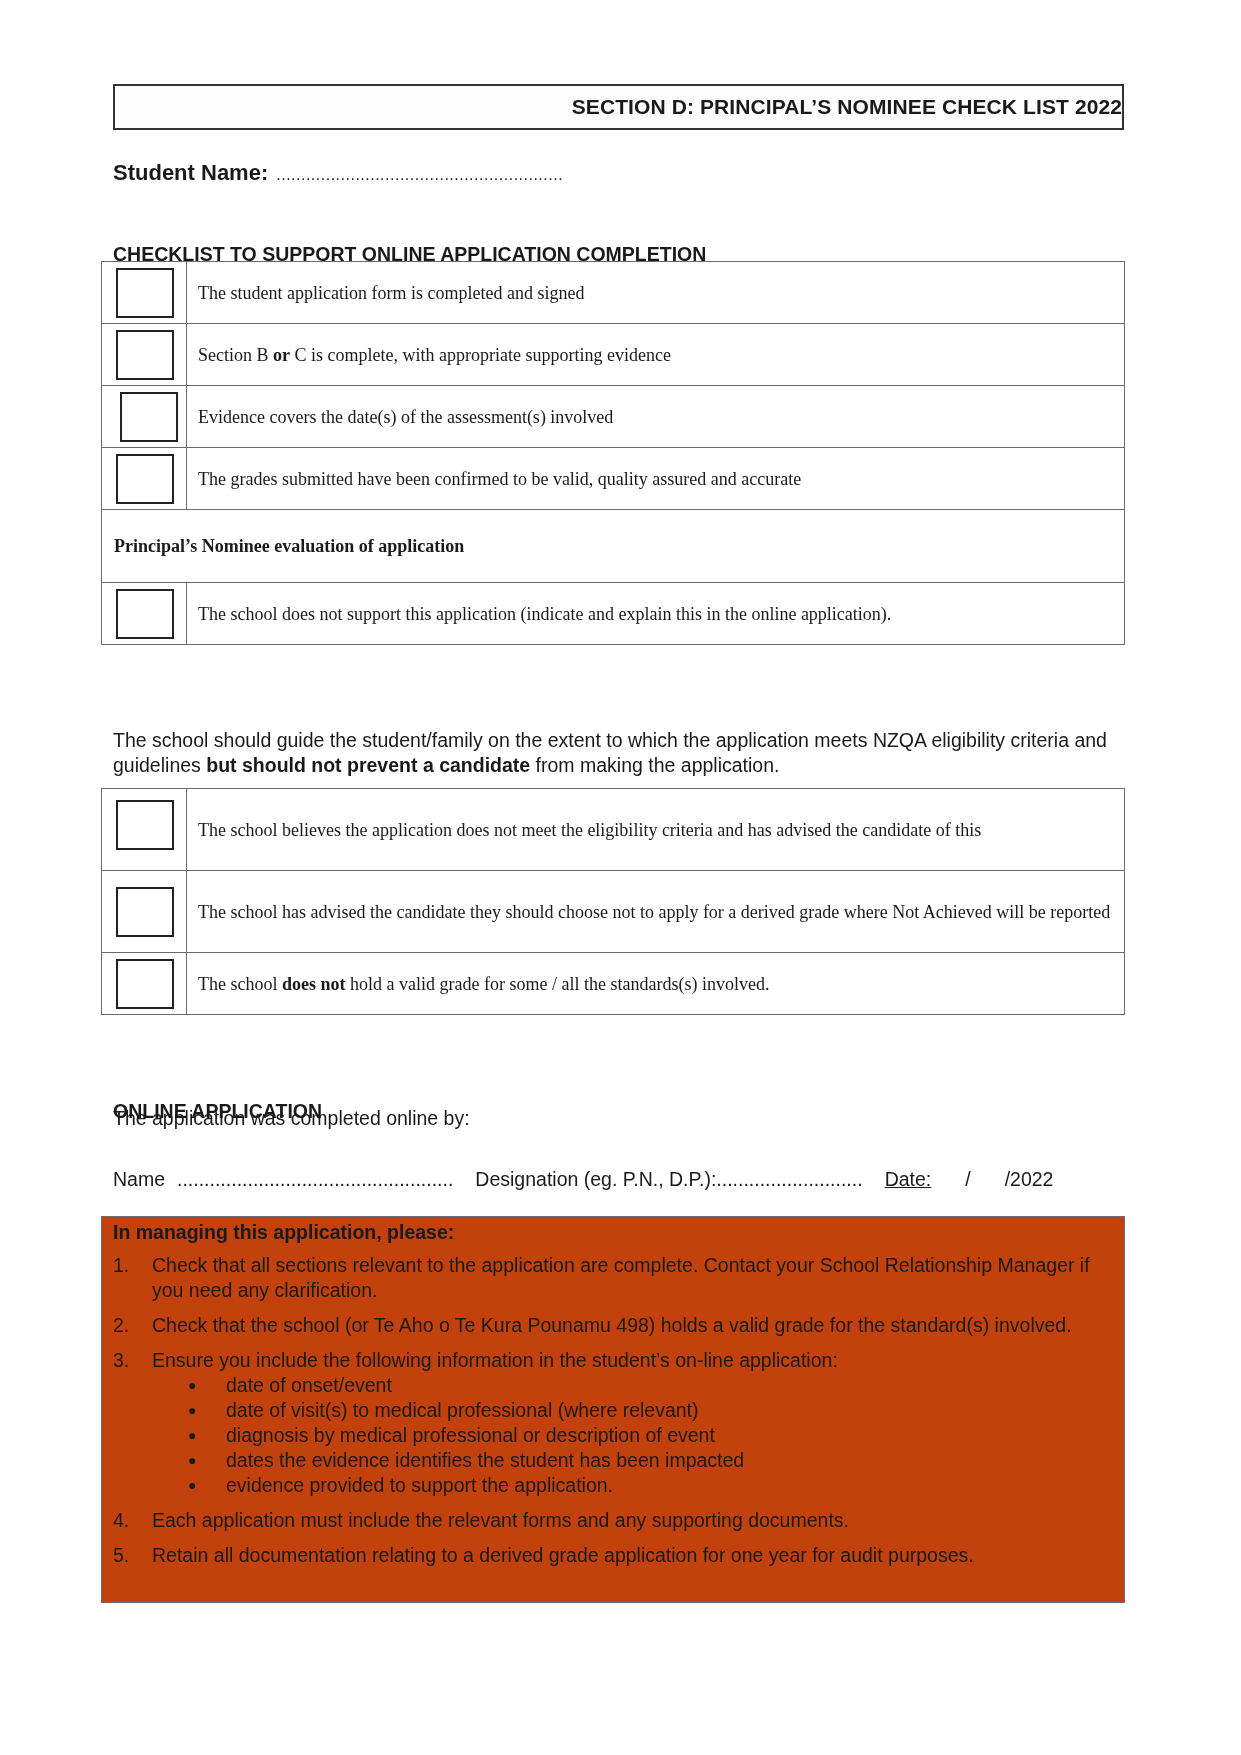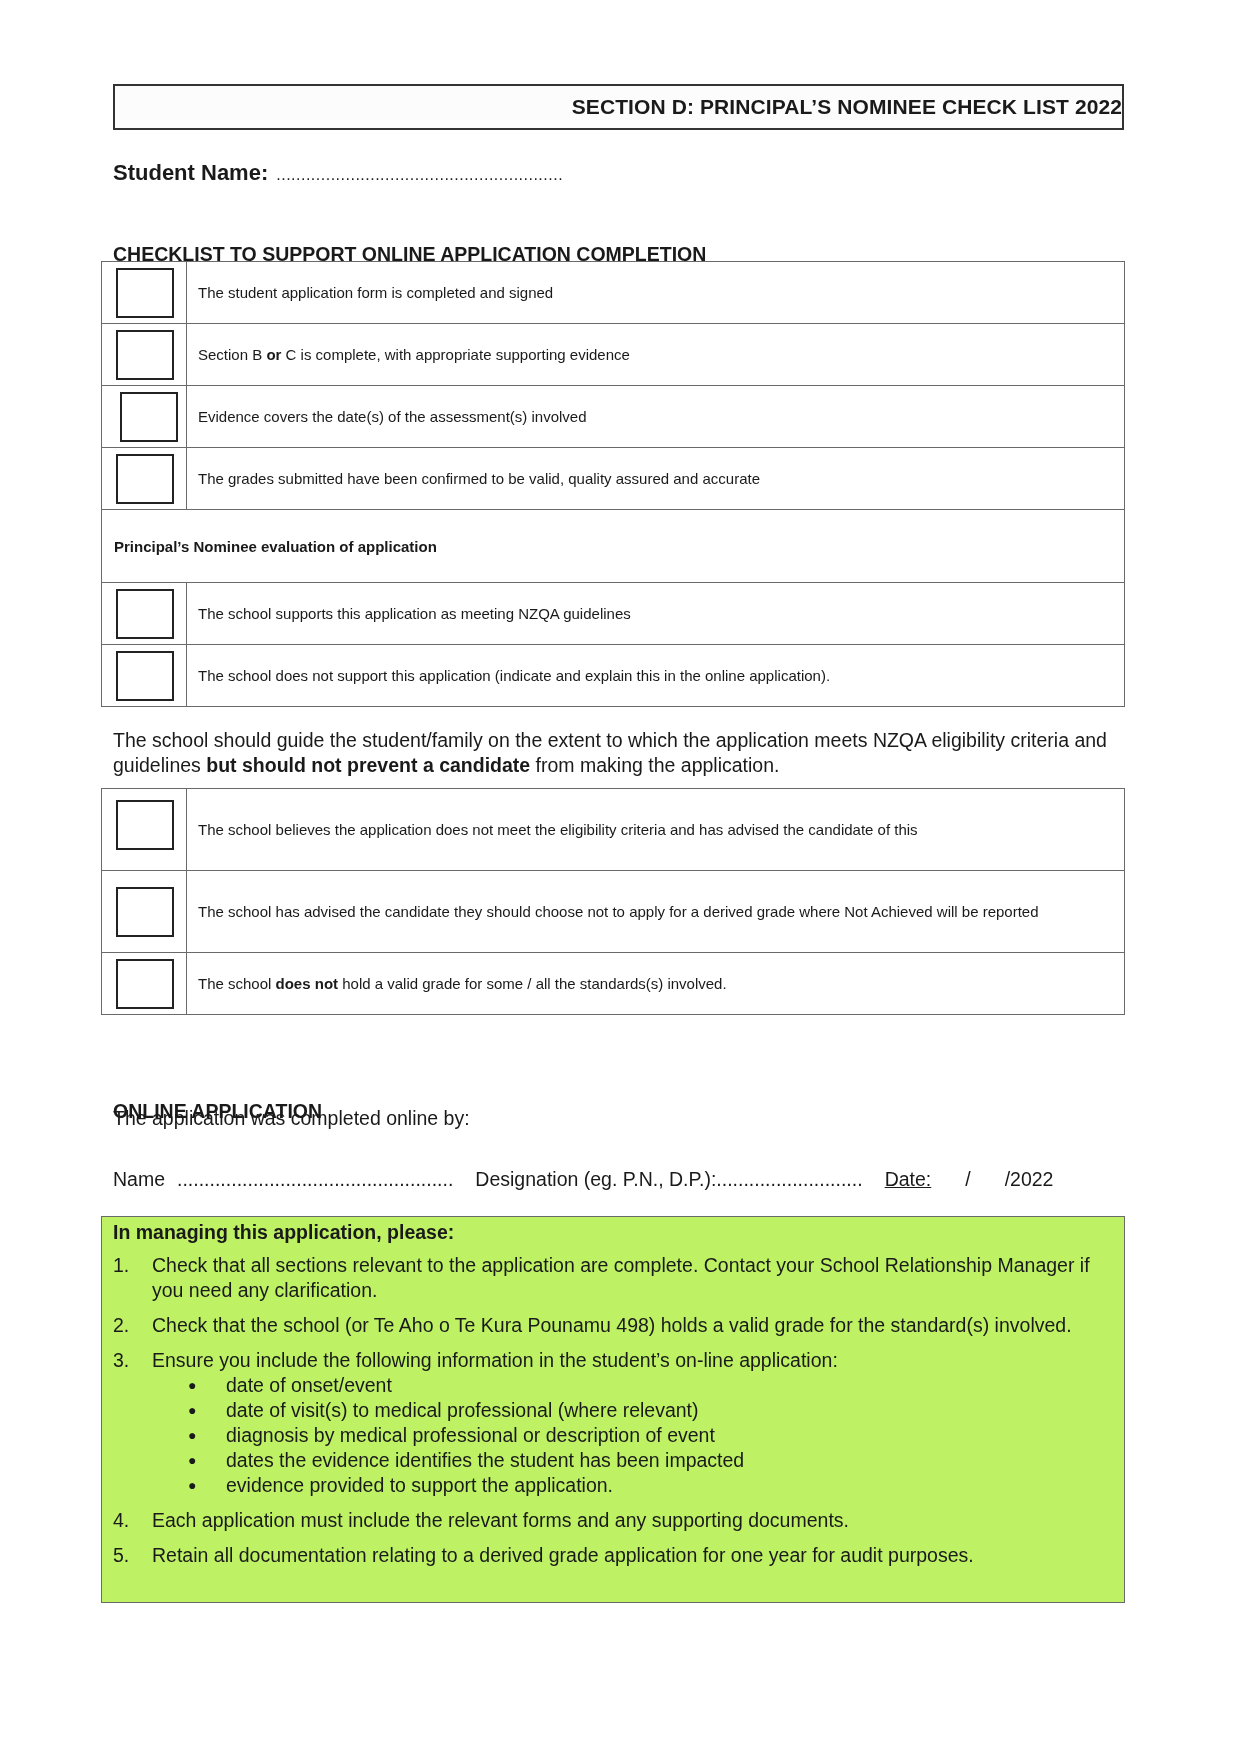--- a/index.html
+++ b/index.html
@@ -4,29 +4,29 @@
 <style>
   html, body { margin: 0; padding: 0; background: #ffffff; }
   body { width: 1241px; height: 1755px; position: relative; font-family: "Liberation Sans", sans-serif; color: #1a1a1a; }
   .page { position: absolute; left: 0; top: 0; width: 1241px; height: 1755px; }
   .title-box { position: absolute; left: 113px; top: 84px; width: 1011px; height: 46px; border: 2px solid #333; background: #fcfcfc; display: flex; align-items: center; justify-content: flex-end; box-sizing: border-box; }
   .title-box span { font-weight: bold; font-size: 21px; letter-spacing: 0.1px; }
   .student-name { position: absolute; left: 113px; top: 160px; font-size: 22px; font-weight: bold; }
   .student-name .dots { font-weight: normal; font-size: 16px; margin-left: 8px; letter-spacing: 0.5px; }
   .section-heading { position: absolute; left: 113px; font-size: 19.5px; font-weight: bold; margin-top: 28px; }
   table.check { position: absolute; left: 101px; width: 1024px; border-collapse: collapse; }
-  table.check td { border: 1.5px solid #6a6a6a; font-size: 15px; vertical-align: middle; }
+  table.check td { border: 1.5px solid #6a6a6a; font-size: 18px; vertical-align: middle; font-family: Liberation Serif, serif; }
   table.check td.box-cell { width: 84px; padding: 0; position: relative; }
   table.check td.text-cell { padding: 4px 10px 4px 11px; line-height: 24px; }
   table.check td.full { padding: 0 12px; font-weight: bold; height: 72px; }
   .cbox { position: absolute; left: 14px; top: 50%; transform: translateY(-50%); width: 58px; height: 50px; border: 2px solid #222; box-sizing: border-box; background: #fff; cursor: pointer; }
   .para { position: absolute; left: 113px; width: 1000px; font-size: 19.5px; line-height: 25px; }
   .online-line { position: absolute; left: 113px; top: 1168px; width: 1012px; font-size: 19.5px; display: flex; }
   .online-line span { white-space: pre; text-align: right; }
-  .notes { position: absolute; left: 101px; top: 1216px; width: 1024px; height: 387px; border: 1.5px solid #6a6a6a; background: #bef264; box-sizing: border-box; font-size: 19.5px; }
+  .notes { position: absolute; left: 101px; top: 1216px; width: 1024px; height: 387px; border: 1.5px solid #6a6a6a; background: #c2410c; box-sizing: border-box; font-size: 19.5px; }
   .notes .head { position: absolute; left: 11px; top: 4px; font-weight: bold; }
   .notes ol { list-style: none; margin: 0; padding: 0; position: absolute; left: 11px; top: 36px; width: 1000px; }
   .notes li.num { position: relative; padding-left: 39px; line-height: 25px; margin-bottom: 10px; }
   .notes li.num .n { position: absolute; left: 0; top: 0; }
   .notes ul { list-style: none; margin: 0; padding: 0 0 0 36px; }
   .notes ul li { position: relative; padding-left: 38px; line-height: 25px; }
   .notes ul li .bullet { position: absolute; left: 0; top: 0; font-size: 14px; }
 </style>
 </head>
 <body>
@@ -64,26 +64,20 @@
       <td class="text-cell">Evidence covers the date(s) of the assessment(s) involved</td>
     </tr>
     <tr style="height:62px;">
       <td class="box-cell">
             <div class="cbox"></div>
           </td>
       <td class="text-cell">The grades submitted have been confirmed to be valid, quality assured and accurate</td>
     </tr>
     <tr>
       <td class="full" colspan="2">Principal’s Nominee evaluation of application</td>
-    </tr>
-    <tr style="height:62px;">
-      <td class="box-cell">
-            <div class="cbox"></div>
-          </td>
-      <td class="text-cell">The school supports this application as meeting NZQA guidelines</td>
     </tr>
     <tr style="height:62px;">
       <td class="box-cell">
             <div class="cbox"></div>
           </td>
       <td class="text-cell">The school does not support this application (indicate and explain this in the online application).</td>
     </tr>
   </tbody>
     </table>
 

